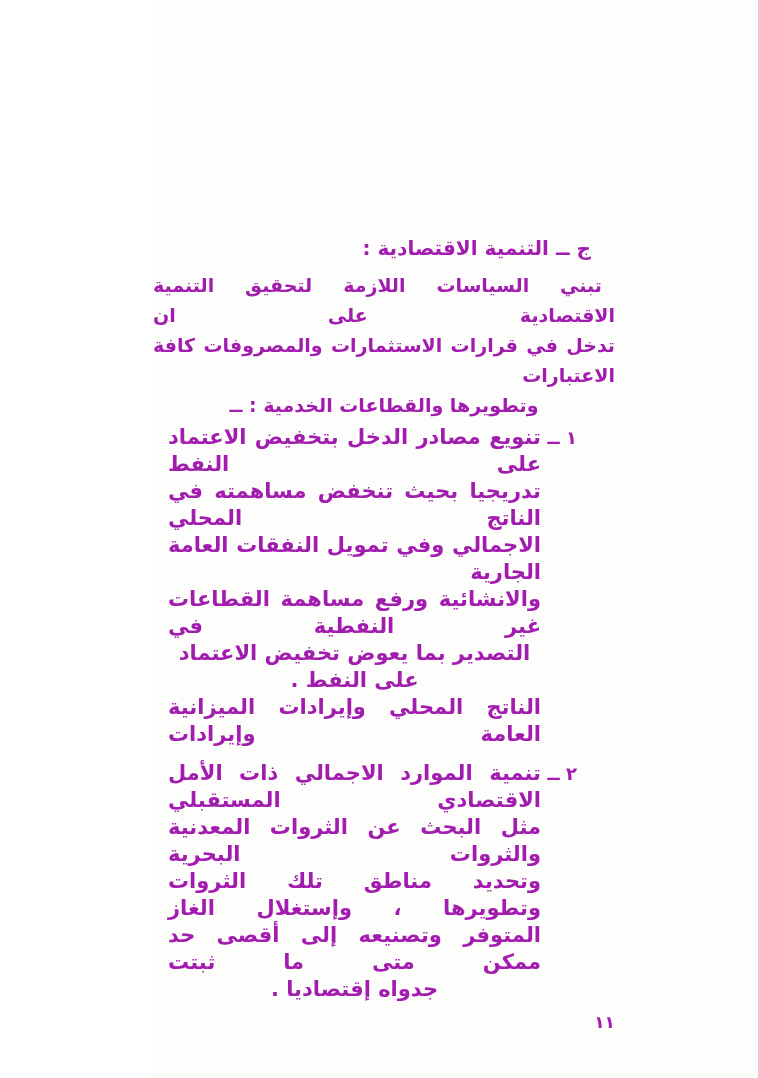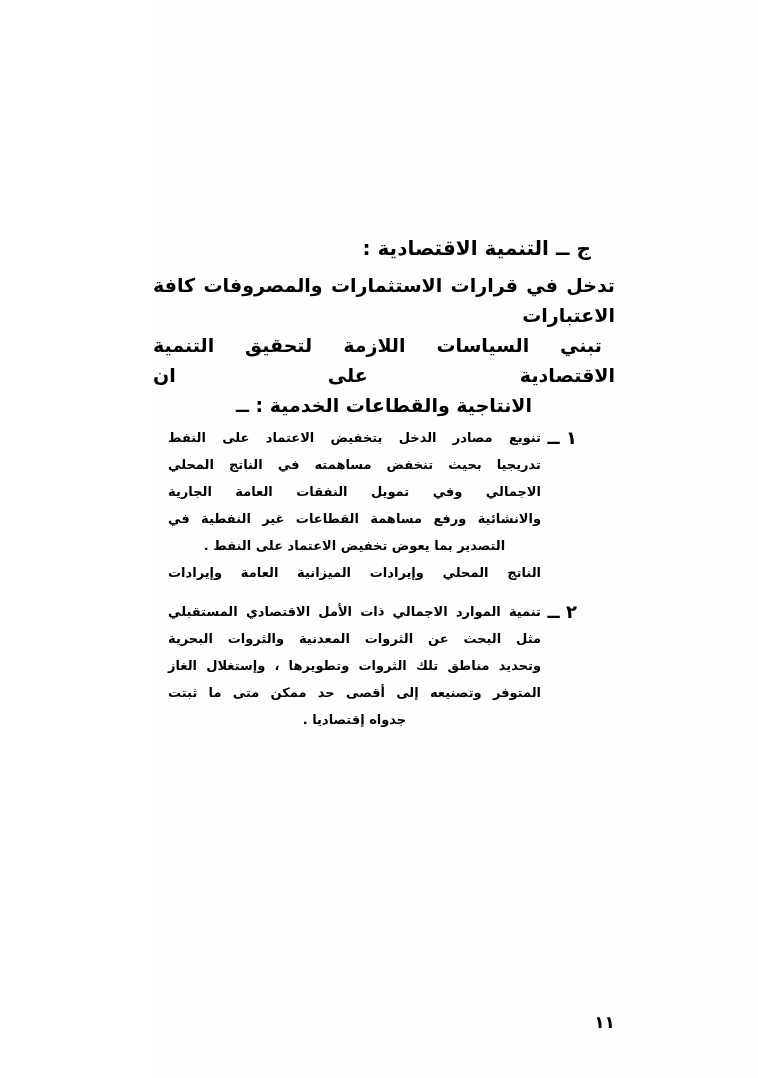--- a/index.html
+++ b/index.html
@@ -8,21 +8,21 @@
     background: #ffffff;
   }
   .page {
     position: relative;
     width: 606px;
     height: 1078px;
     background: #fdfdfb;
     overflow: hidden;
     direction: rtl;
     font-family: "DejaVu Sans", sans-serif;
-    color: #000000;
+    color: #a21caf;
     font-weight: bold;
     -webkit-font-smoothing: antialiased;
   }
   .content {
     position: absolute;
     top: 233px;
     right: 143px;
     width: 462px;
   }
   .heading {
@@ -64,43 +64,43 @@
     padding-right: 38px;
     font-size: 18px;
     line-height: 27px;
     white-space: nowrap;
   }
   .item-body {
     flex: 0 0 373px;
     width: 373px;
   }
   .item-body .line {
-    font-size: 13px;
+    font-size: 21px;
     line-height: 27px;
   }
   .page-number {
     position: absolute;
     top: 1012px;
     right: 143px;
     width: 462px;
     text-align: right;
     font-size: 17px;
     letter-spacing: 2px;
   }
 </style>
 </head>
 <body>
 
 <div class="page">
   <div class="content">
     <h2 class="heading">ج ــ التنمية الاقتصادية :</h2>
     <div class="intro" id="intro">
+        <div class="line first">تبني السياسات اللازمة لتحقيق التنمية الاقتصادية على ان</div>
         <div class="line">تدخل في قرارات الاستثمارات والمصروفات كافة الاعتبارات</div>
-        <div class="line first">تبني السياسات اللازمة لتحقيق التنمية الاقتصادية على ان</div>
-        <div class="line last">الانتاجية والقطاعات الخدمية : ــ</div>
+        <div class="line last">وتطويرها والقطاعات الخدمية : ــ</div>
       </div>
     <div class="items" id="items">
         <div class="item item-1">
           <div class="num">١ ــ</div>
           <div class="item-body">
             <div class="line">تنويع مصادر الدخل بتخفيض الاعتماد على النفط</div>
             <div class="line">تدريجيا بحيث تنخفض مساهمته في الناتج المحلي</div>
             <div class="line">الاجمالي وفي تمويل النفقات العامة الجارية</div>
             <div class="line">والانشائية ورفع مساهمة القطاعات غير النفطية في</div>
             <div class="line last">التصدير بما يعوض تخفيض الاعتماد على النفط .</div>

